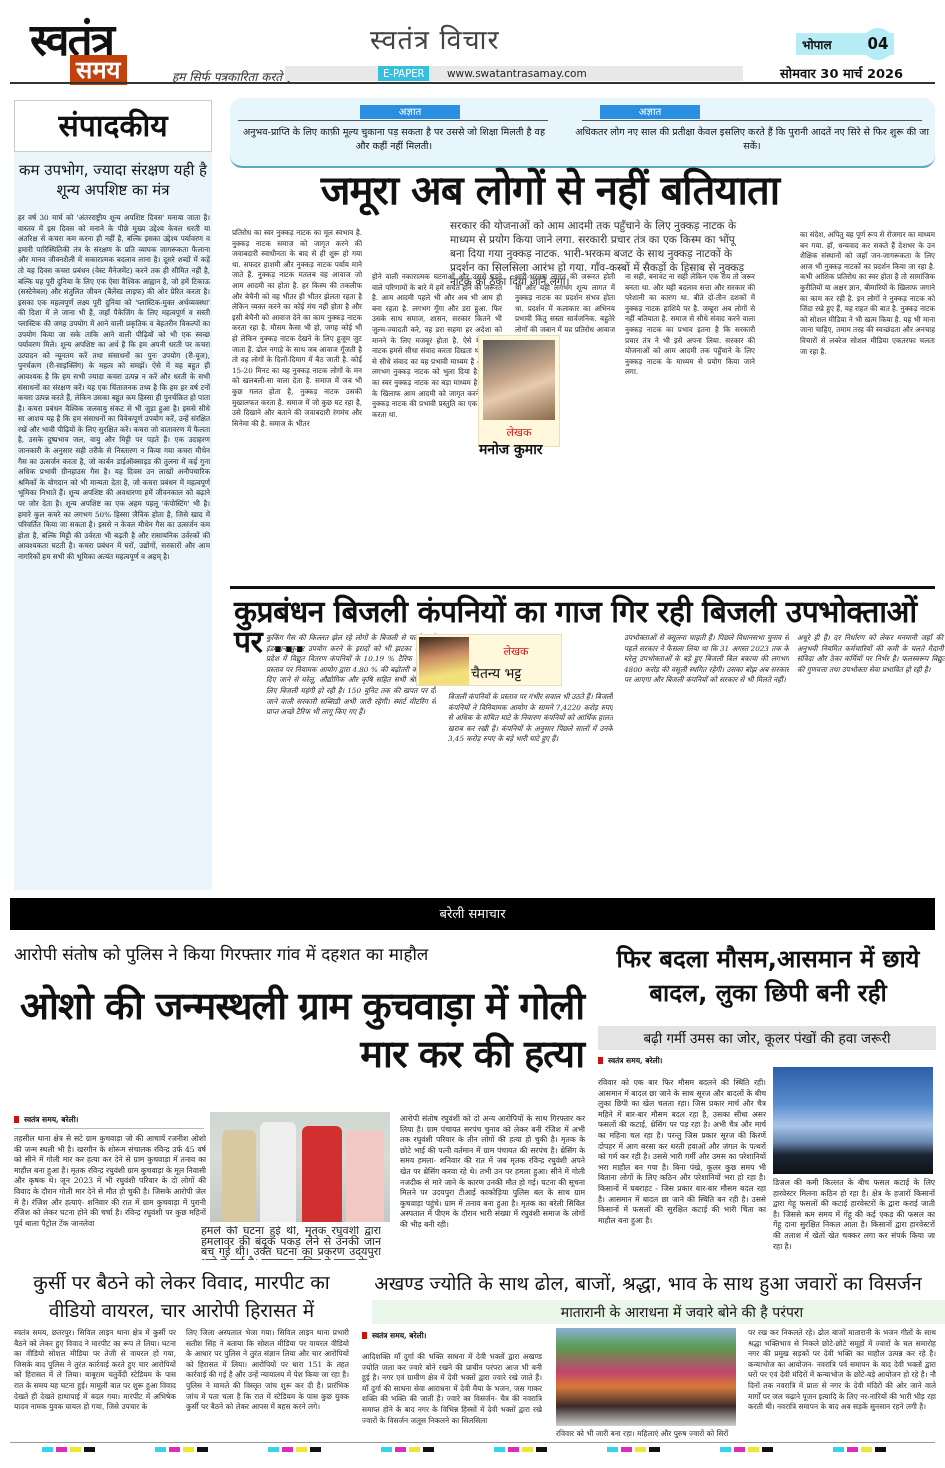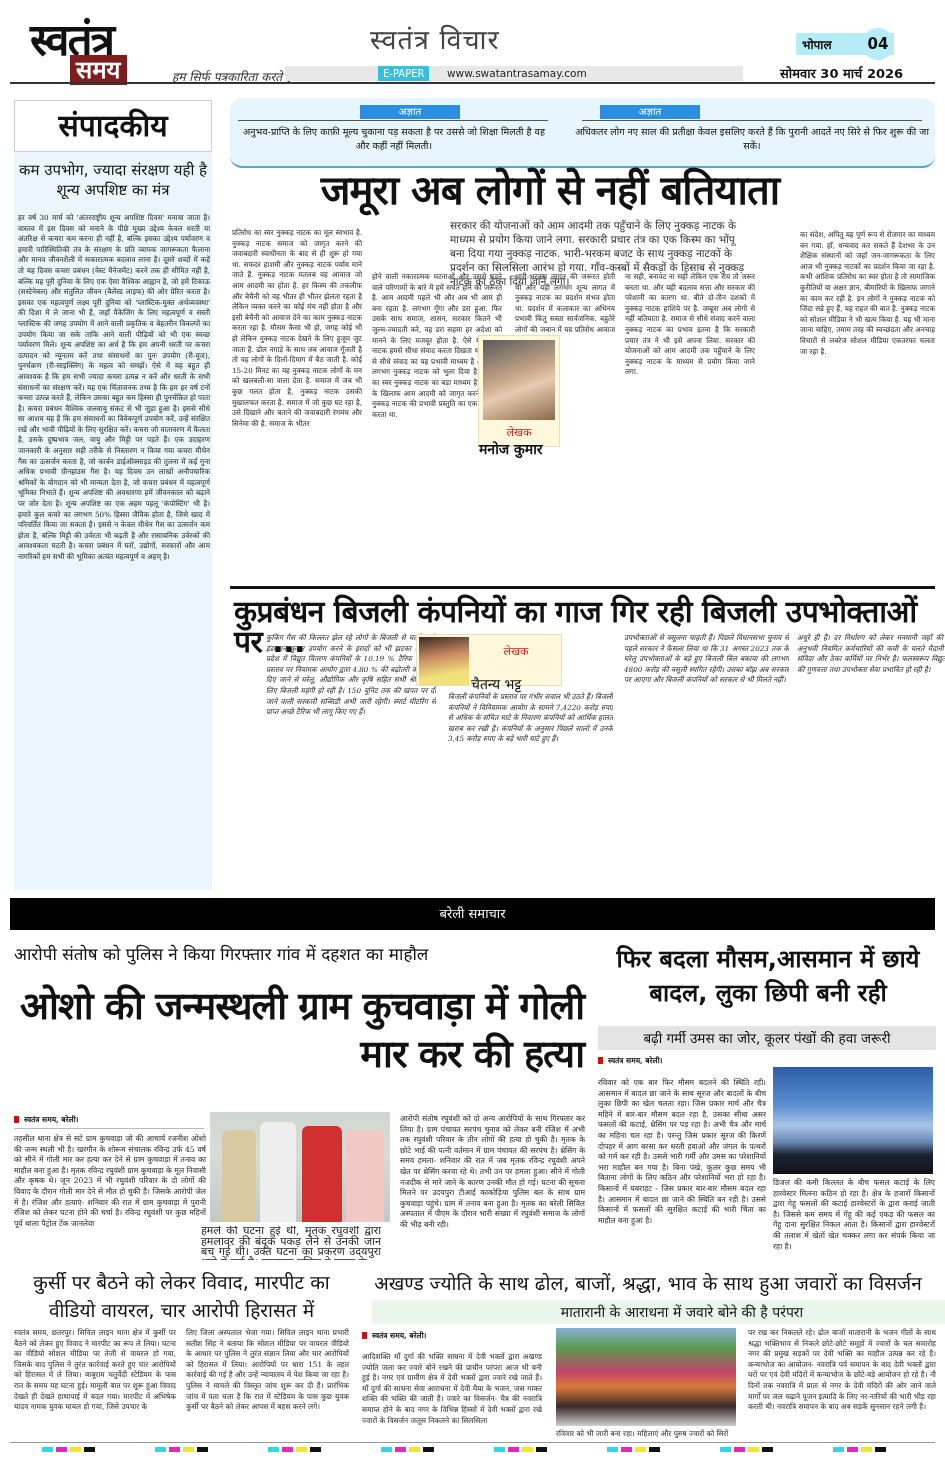--- a/index.html
+++ b/index.html
@@ -1,21 +1,21 @@
 <!DOCTYPE html>
 <html><head>
 <meta charset="utf-8">
 <style>
   * { box-sizing: border-box; margin: 0; padding: 0; }
   body { width: 945px; height: 1468px; background: #fff; font-family: "DejaVu Sans", sans-serif; color: #111; overflow: hidden; position: relative; }
   .abs { position: absolute; }
   .body-text { font-size: 7.2px; line-height: 10.6px; color: #222; text-align: justify; font-family: "DejaVu Serif", serif; overflow: hidden; }
   
   .logo-top { left: 30px; top: 18px; font-size: 44px; font-weight: bold; letter-spacing: -2px; line-height: 44px; font-family: "DejaVu Serif", serif; }
-  .logo-bottom { left: 70px; top: 55px; background: #7f1d1d; color: #fff; font-size: 24px; font-weight: bold; padding: 2px 6px; line-height: 26px; font-family: Liberation Serif, serif; }
+  .logo-bottom { left: 70px; top: 55px; background: #c2410c; color: #fff; font-size: 24px; font-weight: bold; padding: 2px 6px; line-height: 26px; font-family: Liberation Serif, serif; }
   .tagline { left: 172px; top: 68px; font-size: 12px; font-style: italic; color: #333; }
   .section-title { left: 370px; top: 20px; font-size: 27px; color: #444; font-family: "DejaVu Sans", sans-serif; letter-spacing: 1px; }
   .epaper-bar { left: 285px; top: 66px; width: 458px; height: 15px; background: #e8e8e8; }
   .epaper-tag { left: 378px; top: 66px; background: #35c0df; color: #fff; font-size: 10px; padding: 1px 5px; line-height: 13px; }
   .epaper-url { left: 447px; top: 67px; font-size: 10.5px; color: #222; }
   .city-box { left: 796px; top: 33px; width: 98px; height: 22px; background: #b5ecf5; }
   .city { left: 802px; top: 36px; font-size: 12px; font-weight: bold; }
   .page-no { left: 862px; top: 28px; width: 32px; height: 32px; border-radius: 50%; background: #b5ecf5; font-size: 15px; font-weight: bold; text-align: center; line-height: 32px; }
   .date { left: 780px; top: 64px; font-size: 13px; font-weight: bold; }
   .mast-rule { left: 10px; top: 82px; width: 925px; height: 2px; background: #333; }
@@ -101,21 +101,21 @@
 <div class="abs body-text" style="left:625px;top:272px;width:130px;height:308px;">ना सही, बनावट ना सही लेकिन एक राय तो जरूर बनता था. और यही बदलाव सत्ता और सरकार की परेशानी का कारण था. बीते दो-तीन दशकों में नुक्कड़ नाटक हाशिये पर है. जम्हूरा अब लोगों से नहीं बतियाता है. समाज से सीधे संवाद करने वाला नुक्कड़ नाटक का प्रभाव इतना है कि सरकारी प्रचार तंत्र ने भी इसे अपना लिया. सरकार की योजनाओं को आम आदमी तक पहुँचाने के लिए नुक्कड़ नाटक के माध्यम से प्रयोग किया जाने लगा.</div>
 <div class="abs body-text" style="left:800px;top:230px;width:135px;height:350px;">का संदेश, अपितु यह पूर्ण रूप से रोजगार का माध्यम बन गया. हाँ, धन्यवाद कर सकते हैं देशभर के उन शैक्षिक संस्थानों को जहाँ जन-जागरूकता के लिए आज भी नुक्कड़ नाटकों का प्रदर्शन किया जा रहा है. कभी आंशिक प्रतिरोध का स्वर होता है तो सामाजिक कुरीतियों या अक्षर ज्ञान, बीमारियों के खिलाफ जगाने का काम कर रही है. इन लोगों ने नुक्कड़ नाटक को जिंदा रखे हुए हैं, यह राहत की बात है. नुक्कड़ नाटक को सोशल मीडिया ने भी खत्म किया है. यह भी माना जाना चाहिए, तमाम तरह की स्वच्छंदता और अनचाह विचारों से लबरेज सोशल मीडिया एकतरफा चलता जा रहा है.</div>
 <div class="abs rule-thick" style="left:230px;top:586px;width:705px;"></div>
 
 <div class="abs head2">कुप्रबंधन बिजली कंपनियों का गाज गिर रही बिजली उपभोक्ताओं पर ...</div>
 <div class="abs body-text italic-text" style="left:234px;top:633px;width:170px;height:255px;">कुकिंग गैस की किल्लत झेल रहे लोगों के बिजली से चलने वाले इंडक्शन कुकर उपयोग करने के इरादों को भी झटका लगा है। प्रदेश में विद्युत वितरण कंपनियों के 10.19 % टैरिफ वृद्धि के प्रस्ताव पर नियामक आयोग द्वारा 4.80 % की बढ़ोतरी को मंजूरी दिए जाने से घरेलू, औद्योगिक और कृषि सहित सभी श्रेणियों के लिए बिजली महंगी हो रही है। 150 यूनिट तक की खपत पर दी जाने वाली सरकारी सब्सिडी अभी जारी रहेगी। स्मार्ट मीटरिंग से प्राप्त अच्छे टैरिफ भी लागू किए गए हैं।</div>
 <div class="abs author-card" style="left:416px;top:634px;width:146px;height:52px;display:flex;">
   <div class="author-photo" style="width:50px;height:48px;margin:2px;background:linear-gradient(170deg,#3a2a20,#c98a63 40%,#f2e07a 75%);"></div>
   <div style="flex:1;padding-top:8px;">
     <div class="author-label">लेखक</div>
-    <div class="author-name" style="margin-top:16px;font-weight:normal;">चैतन्य भट्ट</div>
+    <div class="author-name" style="margin-top:5px;font-weight:normal;">चैतन्य भट्ट</div>
   </div>
 </div>
 <div class="abs body-text italic-text" style="left:416px;top:692px;width:165px;height:196px;">बिजली कंपनियों के प्रस्ताव पर गंभीर सवाल भी उठते हैं। बिजली कंपनियों ने विनियामक आयोग के सामने 7,4220 करोड़ रुपए से अधिक के संचित घाटे के निवारण कंपनियों को आर्थिक हालत खराब कर रखी है। कंपनियों के अनुसार पिछले सालों में उनके 3,45 करोड़ रुपए के बड़े भारी घाटे हुए हैं।</div>
 <div class="abs body-text italic-text" style="left:592px;top:633px;width:165px;height:255px;">उपभोक्ताओं से वसूलना चाहती हैं। पिछले विधानसभा चुनाव से पहले सरकार ने फैसला लिया था कि 31 अगस्त 2023 तक के घरेलू उपभोक्ताओं के बड़े हुए बिजली बिल बकाया की लगभग 4800 करोड़ की वसूली स्थगित रहेगी। उसका बोझ अब सरकार पर आएगा और बिजली कंपनियों को सरकार से भी मिलते नहीं।</div>
 <div class="abs body-text italic-text" style="left:765px;top:633px;width:170px;height:255px;">अधूरे ही हैं। दर निर्धारण को लेकर मनमानी जहाँ की तहाँ है। अनुभवी नियमित कर्मचारियों की कमी के चलते मैदानी व्यवस्था संविदा और ठेका कर्मियों पर निर्भर है। फलस्वरूप विद्युत वितरण की गुणवत्ता तथा उपभोक्ता सेवा प्रभावित हो रही है।</div>
 
 <div class="abs bareli-band">बरेली समाचार</div>
 
 <div class="abs sub-head-a">आरोपी संतोष को पुलिस ने किया गिरफ्तार गांव में दहशत का माहौल</div>
 <div class="abs big-head">ओशो की जन्मस्थली ग्राम कुचवाड़ा में गोली मार कर की हत्या</div>

